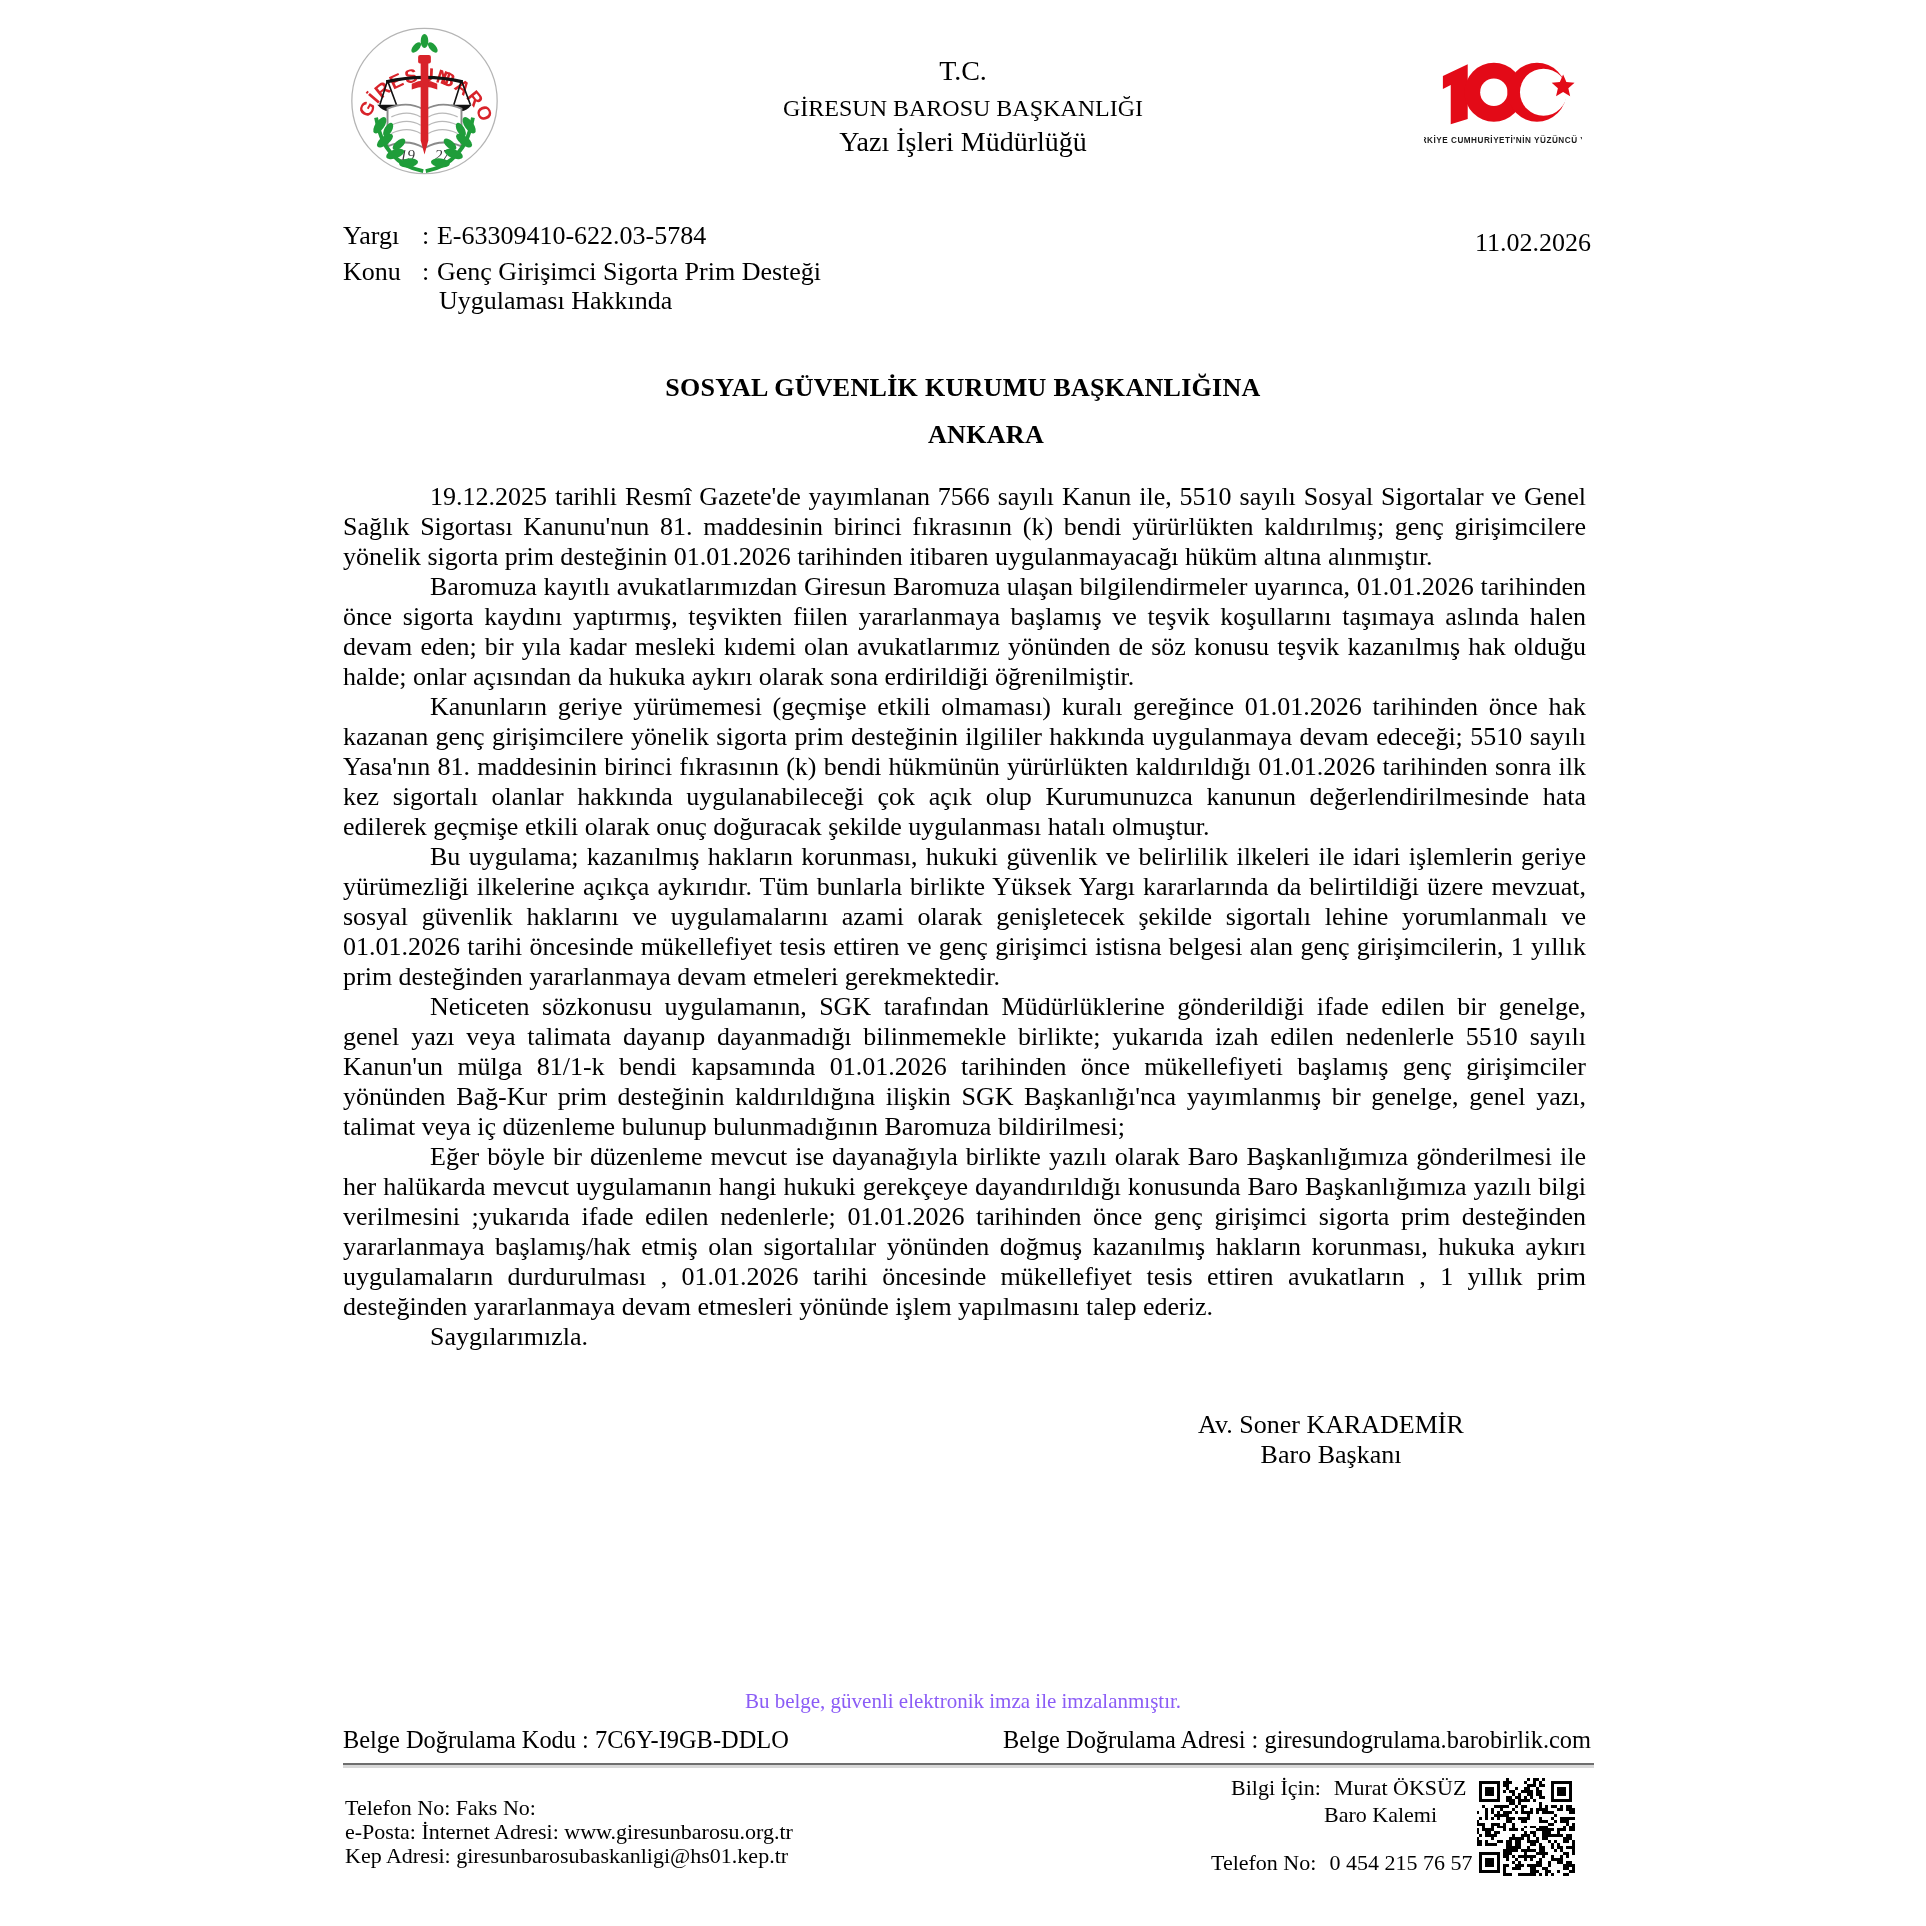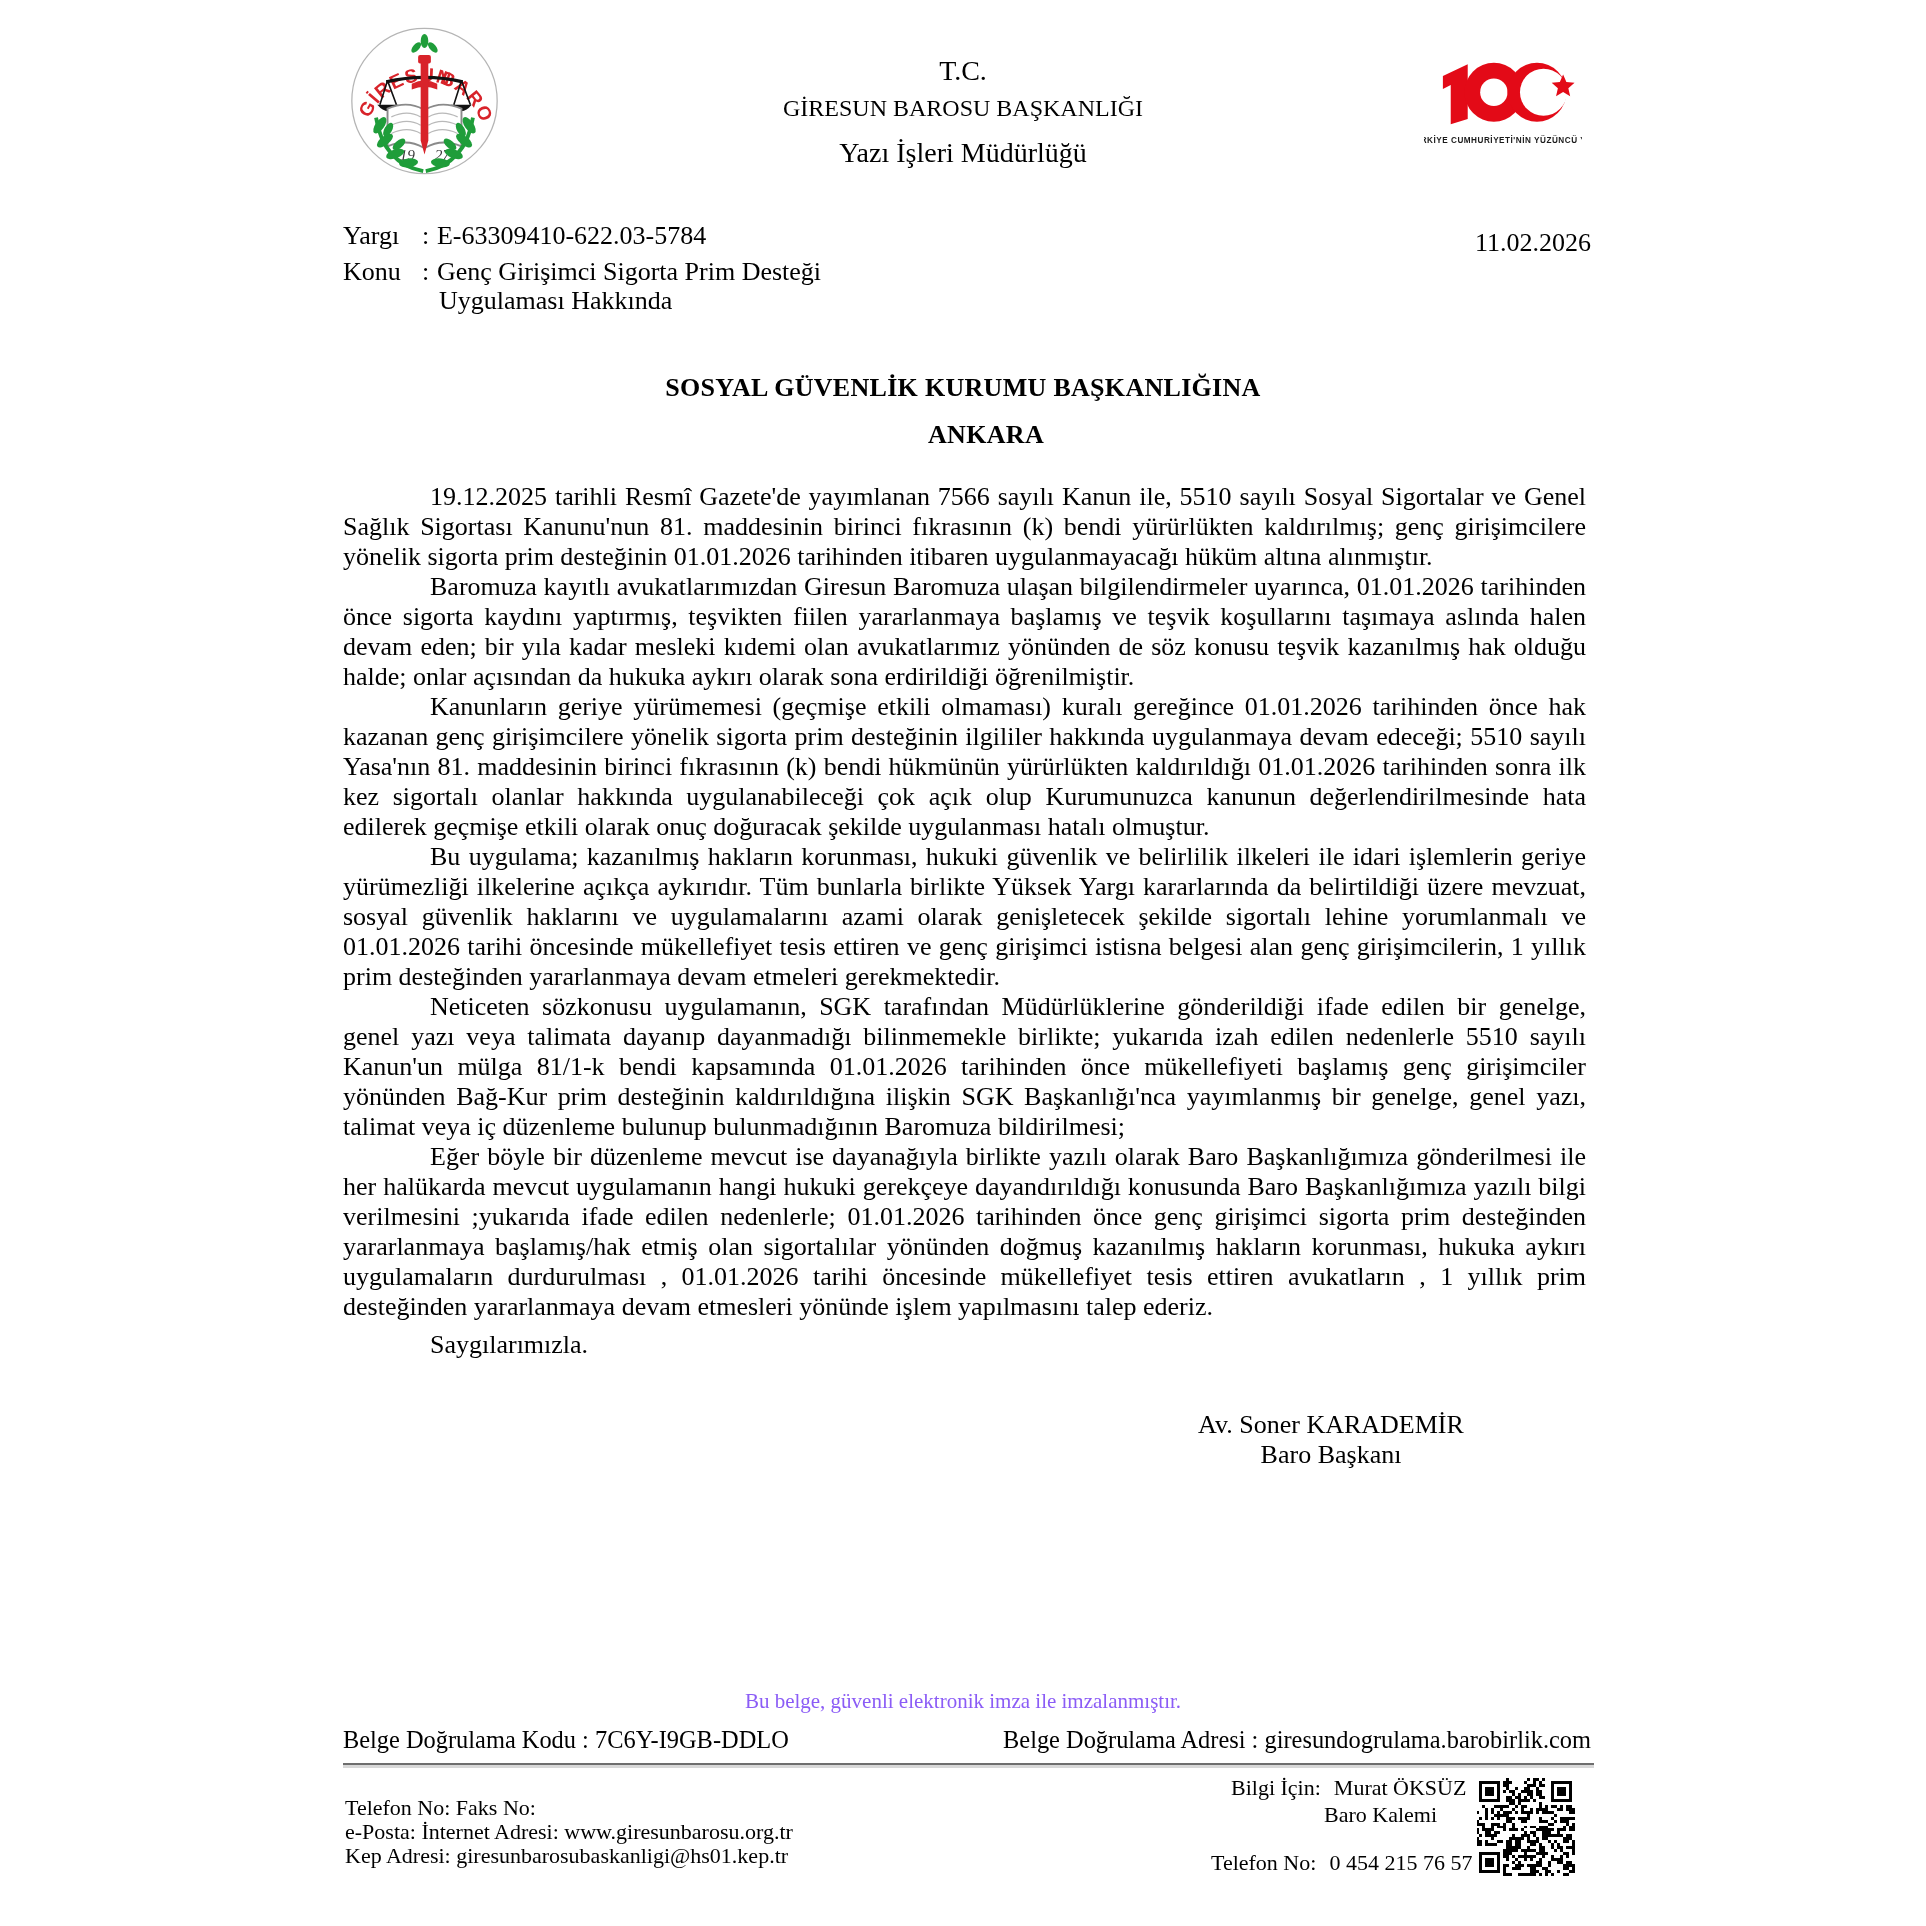--- a/index.html
+++ b/index.html
@@ -7,41 +7,41 @@
     width:1926px;height:1926px;position:relative;background:#ffffff;
     font-family:"Liberation Serif","DejaVu Serif",serif;color:#000;
     overflow:hidden;
   }
   .abs{position:absolute;}
   .ctr{left:0;right:0;text-align:center;}
 
   
   .hdr1{top:55px;font-size:28px;}
   .hdr2{top:95px;font-size:24px;}
-  .hdr3{top:137px;font-size:28px;}
+  .hdr3{top:126px;font-size:28px;}
   .emblem{left:348px;top:24.4px;width:153px;height:154px;}
   .c100{left:1424px;top:55px;width:158px;height:98px;}
 
   
   .meta-row{left:343px;font-size:26px;white-space:nowrap;}
   .meta-label{display:inline-block;width:79px;}
   .meta-value{margin-left:7.7px;margin-top:19px;}
   .row-sayi{top:221px;}
   .row-konu{top:257px;}
   .row-konu2{left:439px;top:286px;font-size:26px;}
   .date{top:228px;right:335px;font-size:26px;}
 
   
   .rcpt1{top:373px;font-size:26px;font-weight:bold;letter-spacing:0.3px;}
   .rcpt2{top:420px;font-size:26px;font-weight:bold;letter-spacing:0.3px;padding-left:46px;}
 
   
   .body-text{left:343px;top:482px;width:1243px;font-size:26px;line-height:30px;text-align:justify;}
   .body-text p{margin:0;text-indent:87px;}
-  .body-text p.closing{margin-top:8px;text-align:left;}
+  .body-text p.closing{margin-top:0;text-align:left;}
 
   
   .signature{left:1185px;top:1410px;width:292px;text-align:center;font-size:26px;line-height:29.5px;}
 
   
   .esign{top:1689px;font-size:21px;color:#8b5cf6;}
   .verify-row{left:343px;right:335px;top:1726px;display:flex;justify-content:space-between;font-size:24.4px;gap:8px;}
   .separator{left:343px;top:1763px;width:1251px;height:5.1px;
     background:linear-gradient(to bottom,#6e6e6e 0 45%,#d8d8d8 45% 100%);}
   .contact-left{left:345px;top:1796px;font-size:22px;line-height:24px;}

